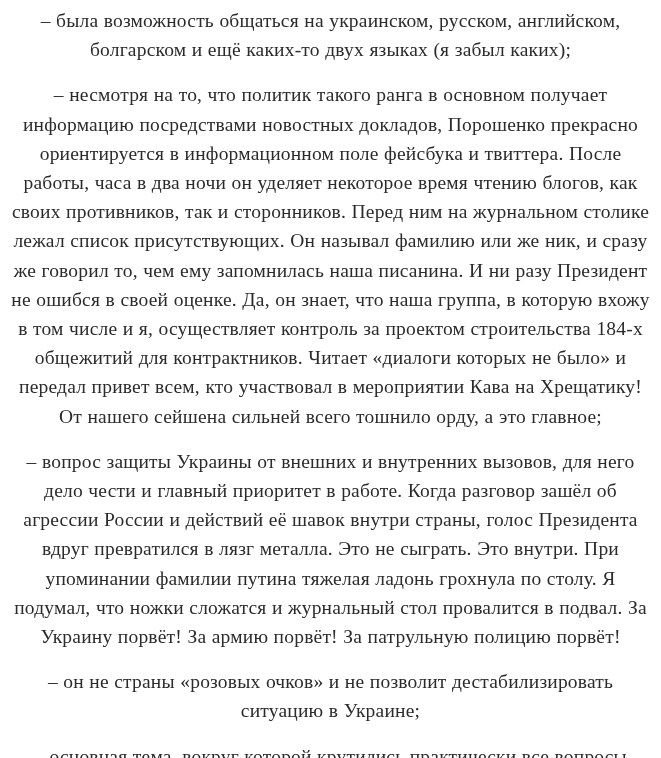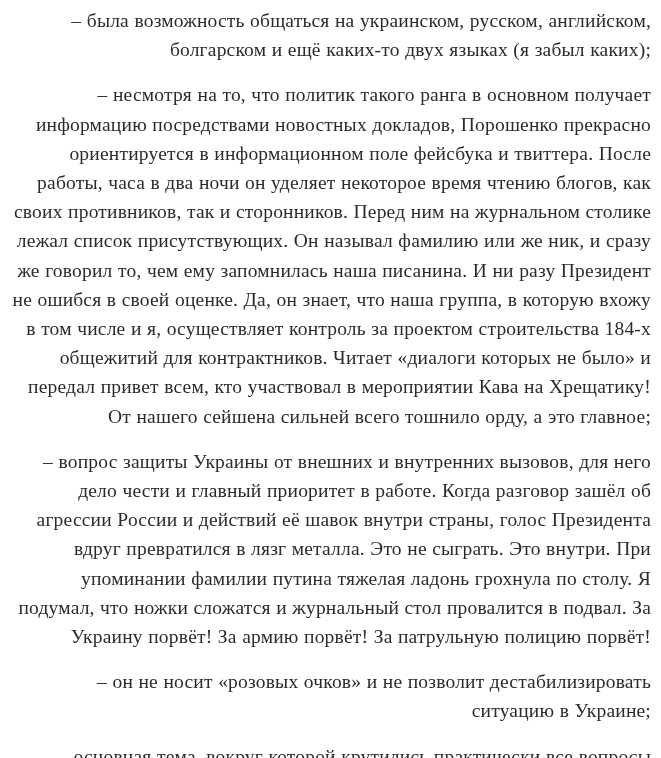--- a/index.html
+++ b/index.html
@@ -20,30 +20,30 @@
     padding: 6px 10px 0 10px;
     background: #ffffff;
   }
   .paragraph {
     margin: 0;
     padding: 0;
     color: #2b2b2b;
     font-family: "Liberation Serif", serif;
     font-size: 19.5px;
     line-height: 29.2px;
-    text-align: right;
+    text-align: center;
     letter-spacing: 0.01em;
     word-spacing: 0.02em;
   }
   .paragraph + .paragraph {
     margin-top: 16px;
   }
 </style>
 </head>
 <body>
 
 <div class="document">
   <p class="paragraph">– была возможность общаться на украинском, русском, английском, болгарском и ещё каких-то двух языках (я забыл каких);</p>
   <p class="paragraph">– несмотря на то, что политик такого ранга в основном получает информацию посредствами новостных докладов, Порошенко прекрасно ориентируется в информационном поле фейсбука и твиттера. После работы, часа в два ночи он уделяет некоторое время чтению блогов, как своих противников, так и сторонников. Перед ним на журнальном столике лежал список присутствующих. Он называл фамилию или же ник, и сразу же говорил то, чем ему запомнилась наша писанина. И ни разу Президент не ошибся в своей оценке. Да, он знает, что наша группа, в которую вхожу в том числе и я, осуществляет контроль за проектом строительства 184-х общежитий для контрактников. Читает «диалоги которых не было» и передал привет всем, кто участвовал в мероприятии Кава на Хрещатику! От нашего сейшена сильней всего тошнило орду, а это главное;</p>
   <p class="paragraph">– вопрос защиты Украины от внешних и внутренних вызовов, для него дело чести и главный приоритет в работе. Когда разговор зашёл об агрессии России и действий её шавок внутри страны, голос Президента вдруг превратился в лязг металла. Это не сыграть. Это внутри. При упоминании фамилии путина тяжелая ладонь грохнула по столу. Я подумал, что ножки сложатся и журнальный стол провалится в подвал. За Украину порвёт! За армию порвёт! За патрульную полицию порвёт!</p>
-  <p class="paragraph">– он не носит «розовых очков» и не позволит дестабилизировать ситуацию в Украине;</p>
+  <p class="paragraph">– он не страны «розовых очков» и не позволит дестабилизировать ситуацию в Украине;</p>
   <p class="paragraph">– основная тема, вокруг которой крутились практически все вопросы касалась информационной войны, которую кремль ведет в отношении Украины. К сожалению мы эту войну пока проигрываем. В тот же момент Порошенко дал понять, что... в общем не так уж всё и прискорбно. Перевернётся и на нашей улице грузовик с айфонами.</p>
 </div>
 
 </body></html>

